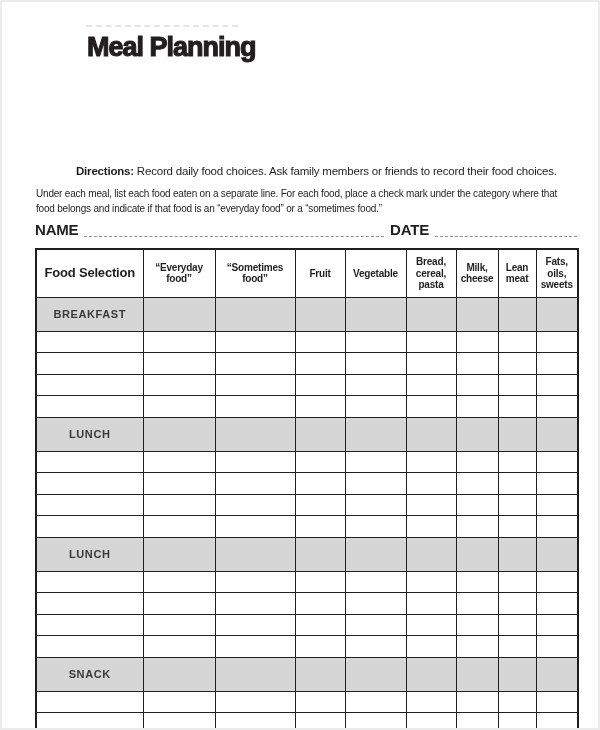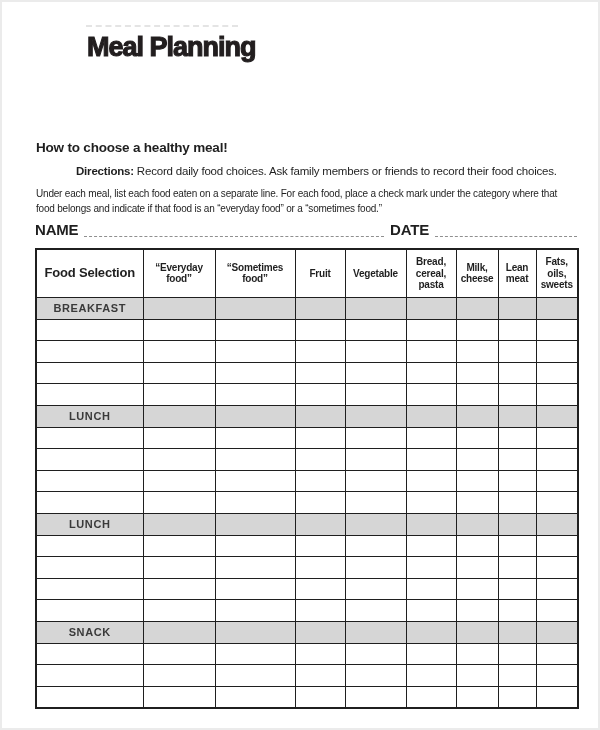--- a/index.html
+++ b/index.html
@@ -72,39 +72,38 @@
   .meal-table thead th {
     height: 48px;
     font-size: 10px; font-weight: bold; line-height: 11.5px;
     text-align: center; vertical-align: middle;
     letter-spacing: -0.2px;
     background: #fff;
   }
   .meal-table thead th.food-selection { font-size: 13px; line-height: 14px; }
   .meal-table { border: 2px solid var(--grid-border, #1f1f1f); }
   tr.section-row td {
-    height: 22px;
+    height: 34px;
     background: var(--section-row-bg, #d6d6d6);
     font-size: 11px; font-weight: bold; letter-spacing: 0.6px;
     color: #3a3a3a; text-align: center; vertical-align: middle;
   }
   tr.entry-row td { height: 21.5px; background: #fff; }
 </style>
 </head>
 <body>
 
 <div class="page">
 
   <div class="artifact-line"></div>
 
   <div class="title-block">
     <div>Meal Planning</div>
   </div>
 
-  <div class="intro-heading">How to choose a healthy meal!</div>
 
   <div class="directions-line"><b>Directions:</b><span> Record daily food choices. Ask family members or friends to record their food choices.</span></div>
 
   <div class="instructions">Under each meal, list each food eaten on a separate line. For each food, place a check mark under the category where that food belongs and indicate if that food is an “everyday food” or a “sometimes food.”</div>
 
   <div class="name-date-row">
     <span class="label">NAME</span>
     <span class="fill-line name-line"></span>
     <span class="label">DATE</span>
     <span class="fill-line date-line"></span>

